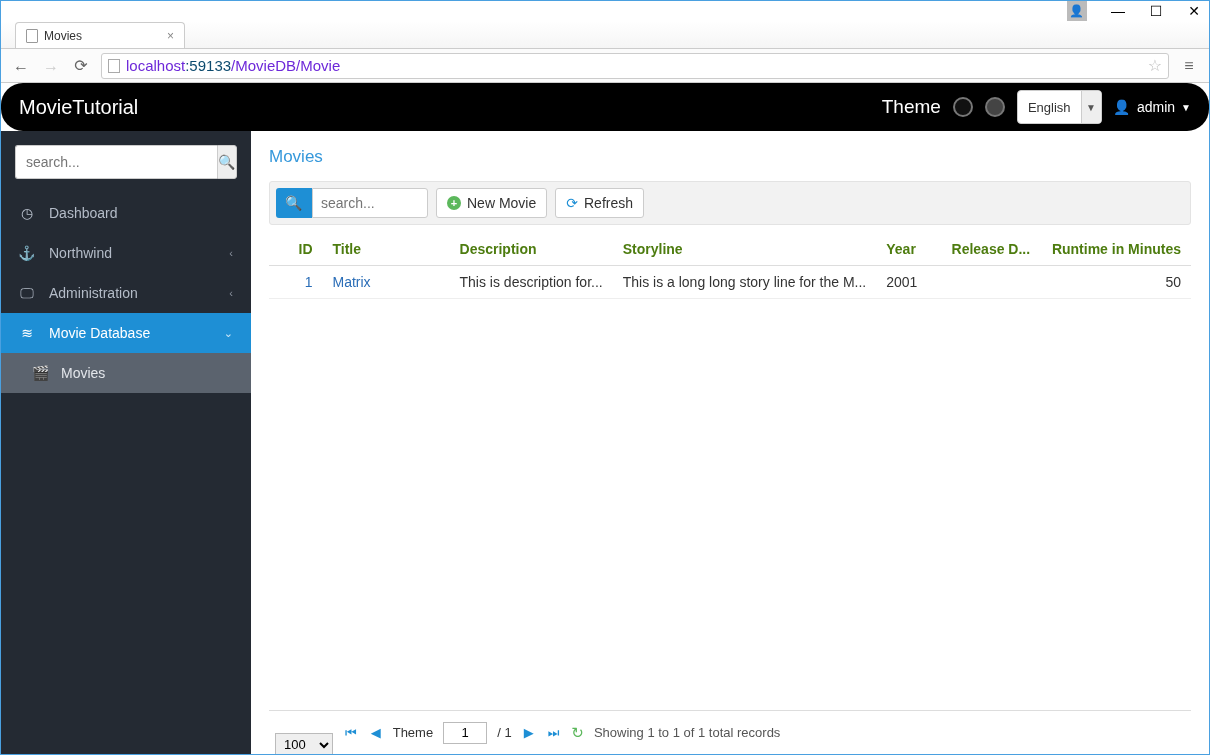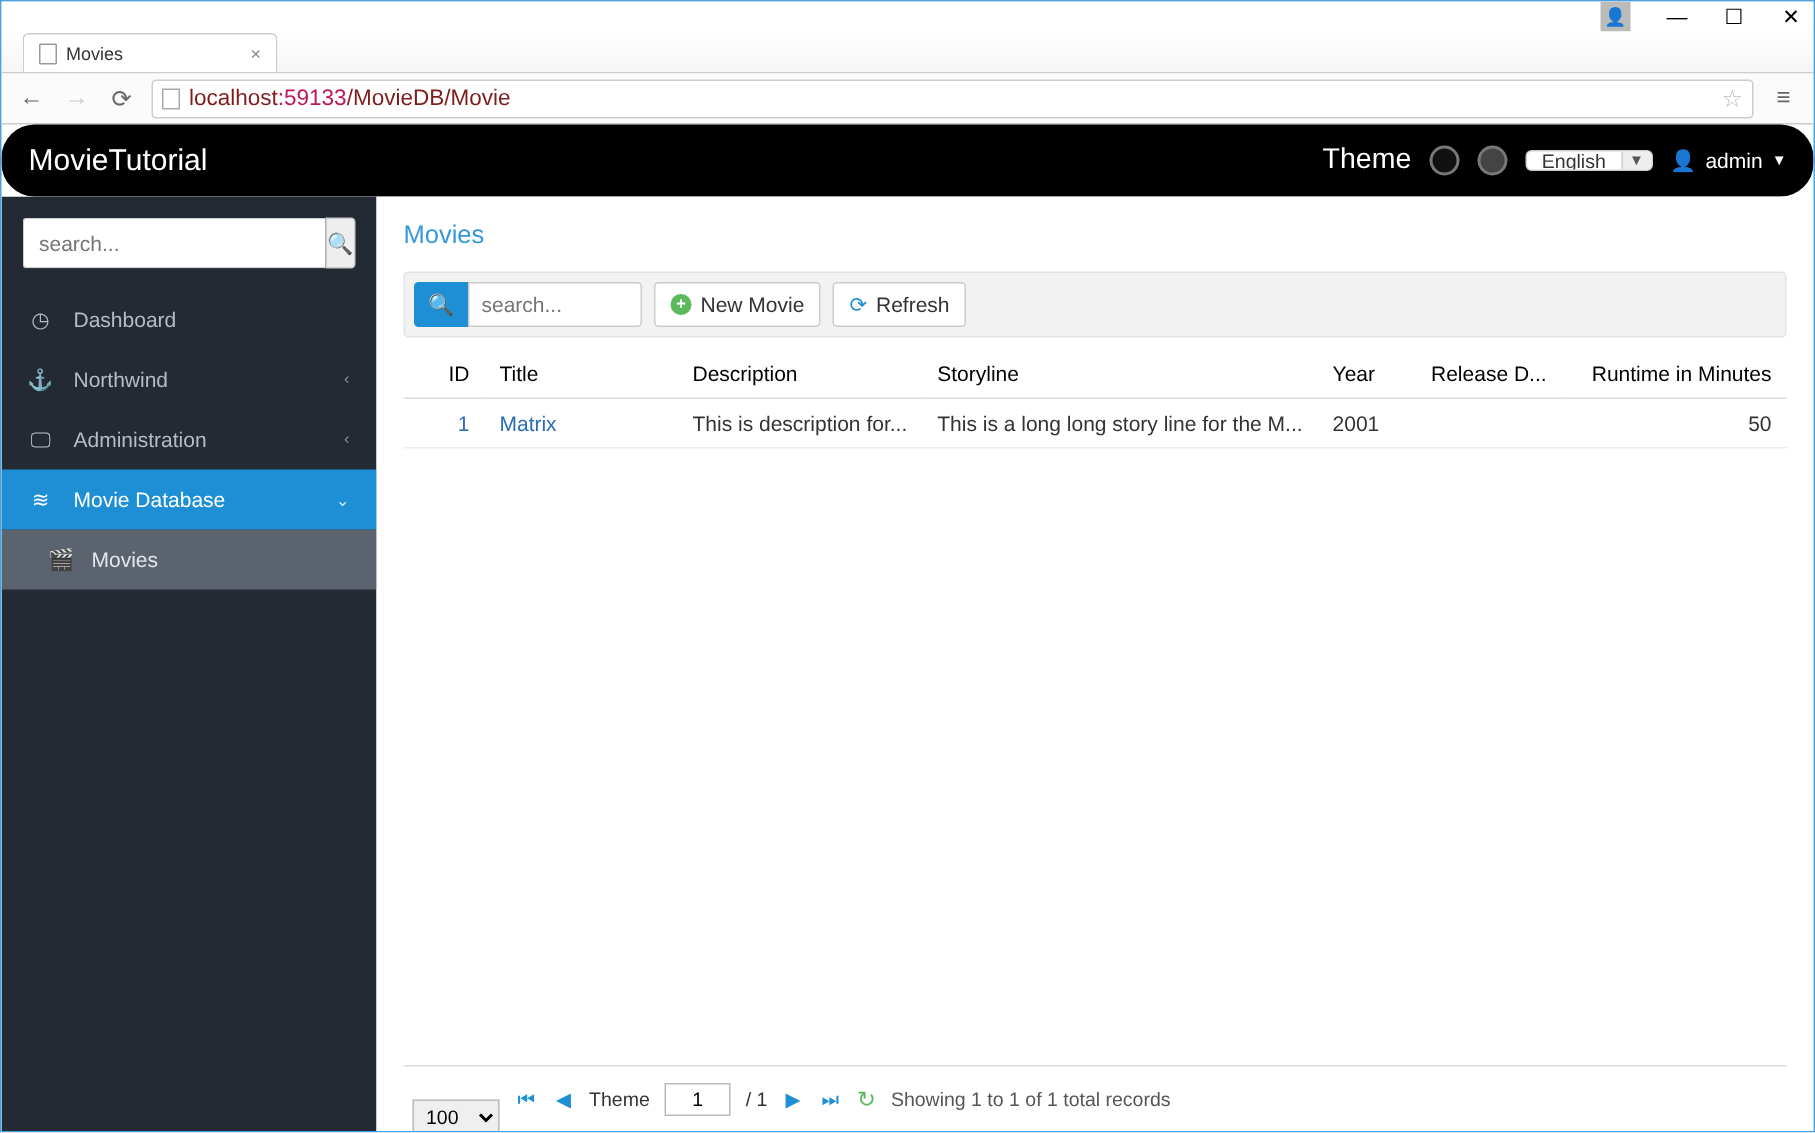--- a/index.html
+++ b/index.html
@@ -15,31 +15,31 @@
 .tabs-row { height: 28px; display: flex; align-items: flex-end; background: linear-gradient(#fff,#f5f5f5); padding-left: 14px; border-bottom: 1px solid #ccc; }
 .browser-tab { display: flex; align-items: center; gap: 6px; height: 26px; padding: 0 10px; background: #fff; border: 1px solid #ccc; border-bottom: none; border-radius: 4px 4px 0 0; font-size: 12px; color: #333; position: relative; min-width: 170px; }
 .browser-tab .doc-icon { width: 12px; height: 14px; border: 1px solid #999; border-radius: 1px; position: relative; }
 .browser-tab .close { margin-left: auto; color: #888; cursor: pointer; }
 .url-row { height: 34px; display: flex; align-items: center; gap: 10px; padding: 0 10px; background: #fbfbfb; border-bottom: 1px solid #ccc; }
 .nav-arrow, .nav-reload, .nav-menu { width: 20px; height: 20px; display: flex; align-items: center; justify-content: center; color: #666; cursor: pointer; font-size: 16px; }
 .nav-arrow.disabled { color: #ccc; cursor: default; }
 .url-bar { flex: 1; height: 26px; border: 1px solid #ccc; border-radius: 3px; display: flex; align-items: center; padding: 0 6px; background: #fff; }
 .url-bar .doc { width: 12px; height: 14px; border: 1px solid #aaa; margin-right: 6px; }
 .url-bar .text { font-size: 15px; color: #333; }
-.url-bar .text .host { color: #7f1d1d; }
-.url-bar .text .port { color: #be185d; }
+.url-bar .text .host { color: #6d28d9; }
+.url-bar .text .port { color: #0c4a6e; }
 .url-bar .star { margin-left: auto; color: #bbb; font-size: 16px; }
 
 
 .app-header { height: 48px; background: #000; color: #fff; display: flex; align-items: center; padding: 0 18px; border-radius: 22px; }
 .brand { font-size: 20px; font-weight: 300; }
 .hdr-right { margin-left: auto; display: flex; align-items: center; gap: 12px; }
 .theme-label { font-size: 19px; }
 .theme-swatch { width: 20px; height: 20px; border-radius: 50%; border: 2px solid #777; cursor: pointer; display: inline-block; }
-.lang-btn { display: flex; align-items: center; height: 14px; background: #fff; border: 1px solid #ccc; border-radius: 4px; overflow: hidden; cursor: pointer; }
+.lang-btn { display: flex; align-items: center; height: 34px; background: #fff; border: 1px solid #ccc; border-radius: 4px; overflow: hidden; cursor: pointer; }
 .lang-btn .lbl { padding: 0 10px; color: #333; font-size: 13px; }
 .lang-btn .caret { width: 20px; height: 100%; background: #eee; border-left: 1px solid #ccc; display: flex; align-items: center; justify-content: center; font-size: 10px; color: #555; }
 .user-block { display: flex; align-items: center; gap: 6px; cursor: pointer; color: #fff; font-size: 14px; }
 
 
 .app-body { flex: 1; display: flex; overflow: hidden; }
 .sidebar { width: 250px; background: #242a33; display: flex; flex-direction: column; }
 .sb-search { padding: 14px; display: flex; }
 .sb-search input { flex: 1; height: 34px; border: 1px solid #ccc; border-right: none; border-radius: 3px 0 0 3px; padding: 0 10px; font-size: 14px; outline: none; }
 .sb-search .btn { width: 40px; height: 34px; background: #eee; border: 1px solid #ccc; border-radius: 0 3px 3px 0; display: flex; align-items: center; justify-content: center; cursor: pointer; color: #333; }
@@ -55,21 +55,21 @@
 .toolbar { background: #f2f2f2; border: 1px solid #e3e3e3; border-radius: 3px; padding: 6px; display: flex; align-items: center; gap: 8px; }
 .search-grp { display: flex; }
 .search-grp .sbtn { width: 36px; height: 30px; background: #1e8fd5; color: #fff; display: flex; align-items: center; justify-content: center; border-radius: 3px 0 0 3px; }
 .search-grp input { height: 30px; width: 116px; border: 1px solid #ccc; border-radius: 0 3px 3px 0; padding: 0 8px; font-size: 14px; outline: none; }
 .tb-btn2 { height: 30px; display: flex; align-items: center; gap: 6px; padding: 0 10px; background: #fff; border: 1px solid #ccc; border-radius: 3px; cursor: pointer; font-size: 14px; color: #333; }
 .ic-add { width: 14px; height: 14px; background: #5cb85c; border-radius: 50%; color: #fff; display: flex; align-items: center; justify-content: center; font-size: 11px; font-weight: bold; }
 .ic-refresh { color: #1e8fd5; font-size: 14px; }
 
 .grid { margin-top: 8px; }
 .grid table { width: 100%; border-collapse: collapse; }
-.grid th { text-align: left; font-weight: 400; font-size: 14px; color: #000000; padding: 8px 10px; border-bottom: 1px solid #ddd; white-space: nowrap; }
+.grid th { text-align: left; font-weight: 700; font-size: 14px; color: #4d7c0f; padding: 8px 10px; border-bottom: 1px solid #ddd; white-space: nowrap; }
 .grid td { padding: 8px 10px; font-size: 14px; color: #333; border-bottom: 1px solid #eee; white-space: nowrap; overflow: hidden; text-overflow: ellipsis; }
 .grid td.link { color: #2a6db7; cursor: pointer; }
 .grid th.r, .grid td.r { text-align: right; }
 
 .pager { margin-top: auto; height: 44px; border-top: 1px solid #ddd; display: flex; align-items: center; gap: 10px; padding: 0 6px; font-size: 13px; color: #333; }
 .pager select { height: 24px; border: 1px solid #bbb; font-size: 13px; padding: 0 4px; width: 58px; margin-top: 24px; }
 .pager .pg-btn { color: #1e8fd5; cursor: pointer; font-size: 13px; padding: 0 2px; }
 .pager input { width: 44px; height: 22px; border: 1px solid #bbb; text-align: center; font-size: 13px; }
 .pager .reload { color: #5cb85c; cursor: pointer; font-size: 15px; }
 .pager .info { color: #555; }

